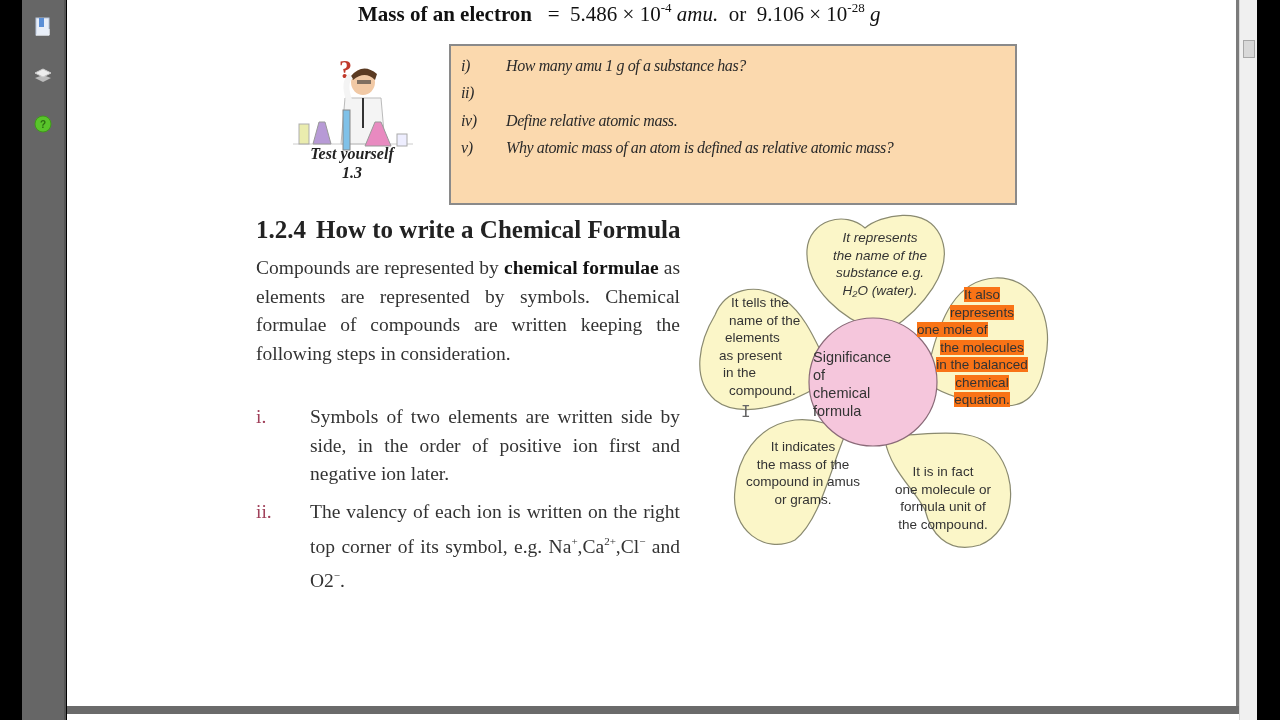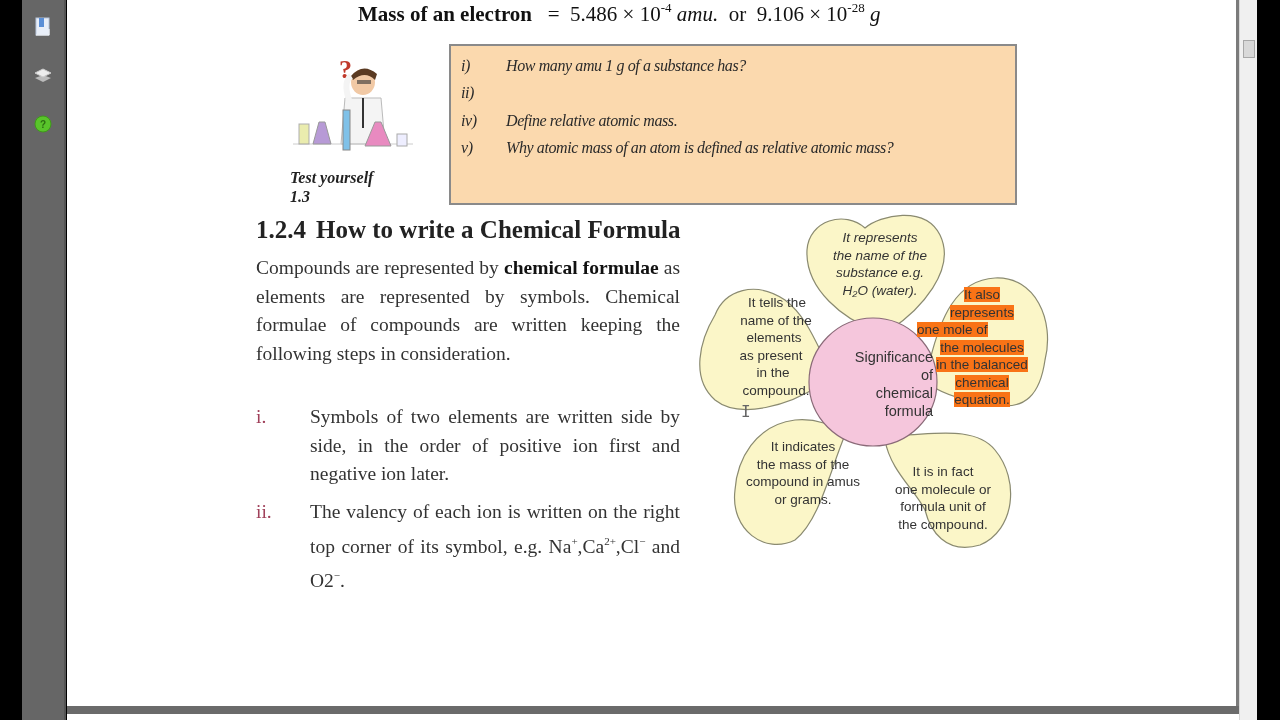--- a/index.html
+++ b/index.html
@@ -24,21 +24,21 @@
   .scroll-thumb { position: absolute; left: 1243px; top: 40px; width: 12px; height: 18px; background: #d9d9d9; border: 1px solid #a8a8a8; }
   .right-black { position: absolute; left: 1257px; top: 0; width: 23px; height: 720px; background: #000; }
 
   
   .mass-line { position: absolute; left: 358px; top: 0px; font-size: 21px; color: #111; white-space: nowrap; }
   .mass-line b { font-weight: bold; }
   .mass-line i { font-style: italic; }
   .mass-line sup { font-size: 13px; vertical-align: 9px; }
 
   .test-fig { position: absolute; left: 293px; top: 52px; width: 120px; height: 155px; }
-  .test-caption { position: absolute; left: 290px; top: 168px; width: 124px; text-align: left; font-size: 16px; font-weight: bold; font-style: italic; color: #222; line-height: 19px; }
+  .test-caption { position: absolute; left: 290px; top: 144px; width: 124px; text-align: center; font-size: 16px; font-weight: bold; font-style: italic; color: #222; line-height: 19px; }
 
   .question-box { position: absolute; left: 449px; top: 44px; width: 568px; height: 161px; background: #fbd9ae; border: 2px solid #8a8a8a; padding: 6px 0 0 10px; }
   .q-row { display: flex; height: 27.5px; align-items: center; font-style: italic; font-size: 16px; color: #2a2a2a; letter-spacing: -0.4px; }
   .q-num { width: 45px; }
 
   .section-heading { position: absolute; left: 256px; top: 216px; font-size: 25px; font-weight: bold; color: #222; }
   .section-heading .num { margin-right: 10px; }
 
   .para { position: absolute; left: 256px; top: 254px; width: 424px; font-size: 19.5px; line-height: 28.5px; color: #333; text-align: justify; }
   .para b { color: #111; }
@@ -48,26 +48,26 @@
   .list-item .text { margin-left: 54px; text-align: justify; display: block; }
   .li-1 { top: 403px; }
   .li-2 { top: 498px; }
   .list-item sup { font-size: 11px; vertical-align: 8px; }
 
   
   .flower { position: absolute; left: 695px; top: 210px; width: 360px; height: 345px; }
   .flower svg { position: absolute; left: 0; top: 0; }
   .petal-text { position: absolute; font-family: "Liberation Sans", sans-serif; font-size: 13.5px; line-height: 17.5px; color: #333; text-align: center; }
   .pt-top { left: 120px; top: 19px; width: 130px; font-style: italic; }
-  .pt-left { left: 28px; top: 84px; width: 100px; text-align: center; }
+  .pt-left { left: 28px; top: 84px; width: 100px; text-align: left; }
   .pt-right { left: 222px; top: 76px; width: 130px; }
   .pt-right span { background: #f97316; }
   .pt-bl { left: 38px; top: 228px; width: 140px; }
   .pt-br { left: 178px; top: 220px; width: 140px; margin-top: 33px; }
-  .center-text { position: absolute; left: 118px; top: 138px; width: 120px; text-align: right; font-family: "Liberation Sans", sans-serif; font-size: 14.5px; line-height: 18px; color: #333; }
+  .center-text { position: absolute; left: 118px; top: 138px; width: 120px; text-align: left; font-family: "Liberation Sans", sans-serif; font-size: 14.5px; line-height: 18px; color: #333; }
   .text-cursor { position: absolute; left: 741px; top: 402px; font-family: "DejaVu Sans Mono", monospace; font-size: 16px; color: #666; }
 </style>
 </head>
 <body>
 
 <div class="left-black"></div>
 
 <div class="sidebar">
   <div class="side-icon icon-pages">
     <svg width="18" height="20" viewBox="0 0 18 20">

